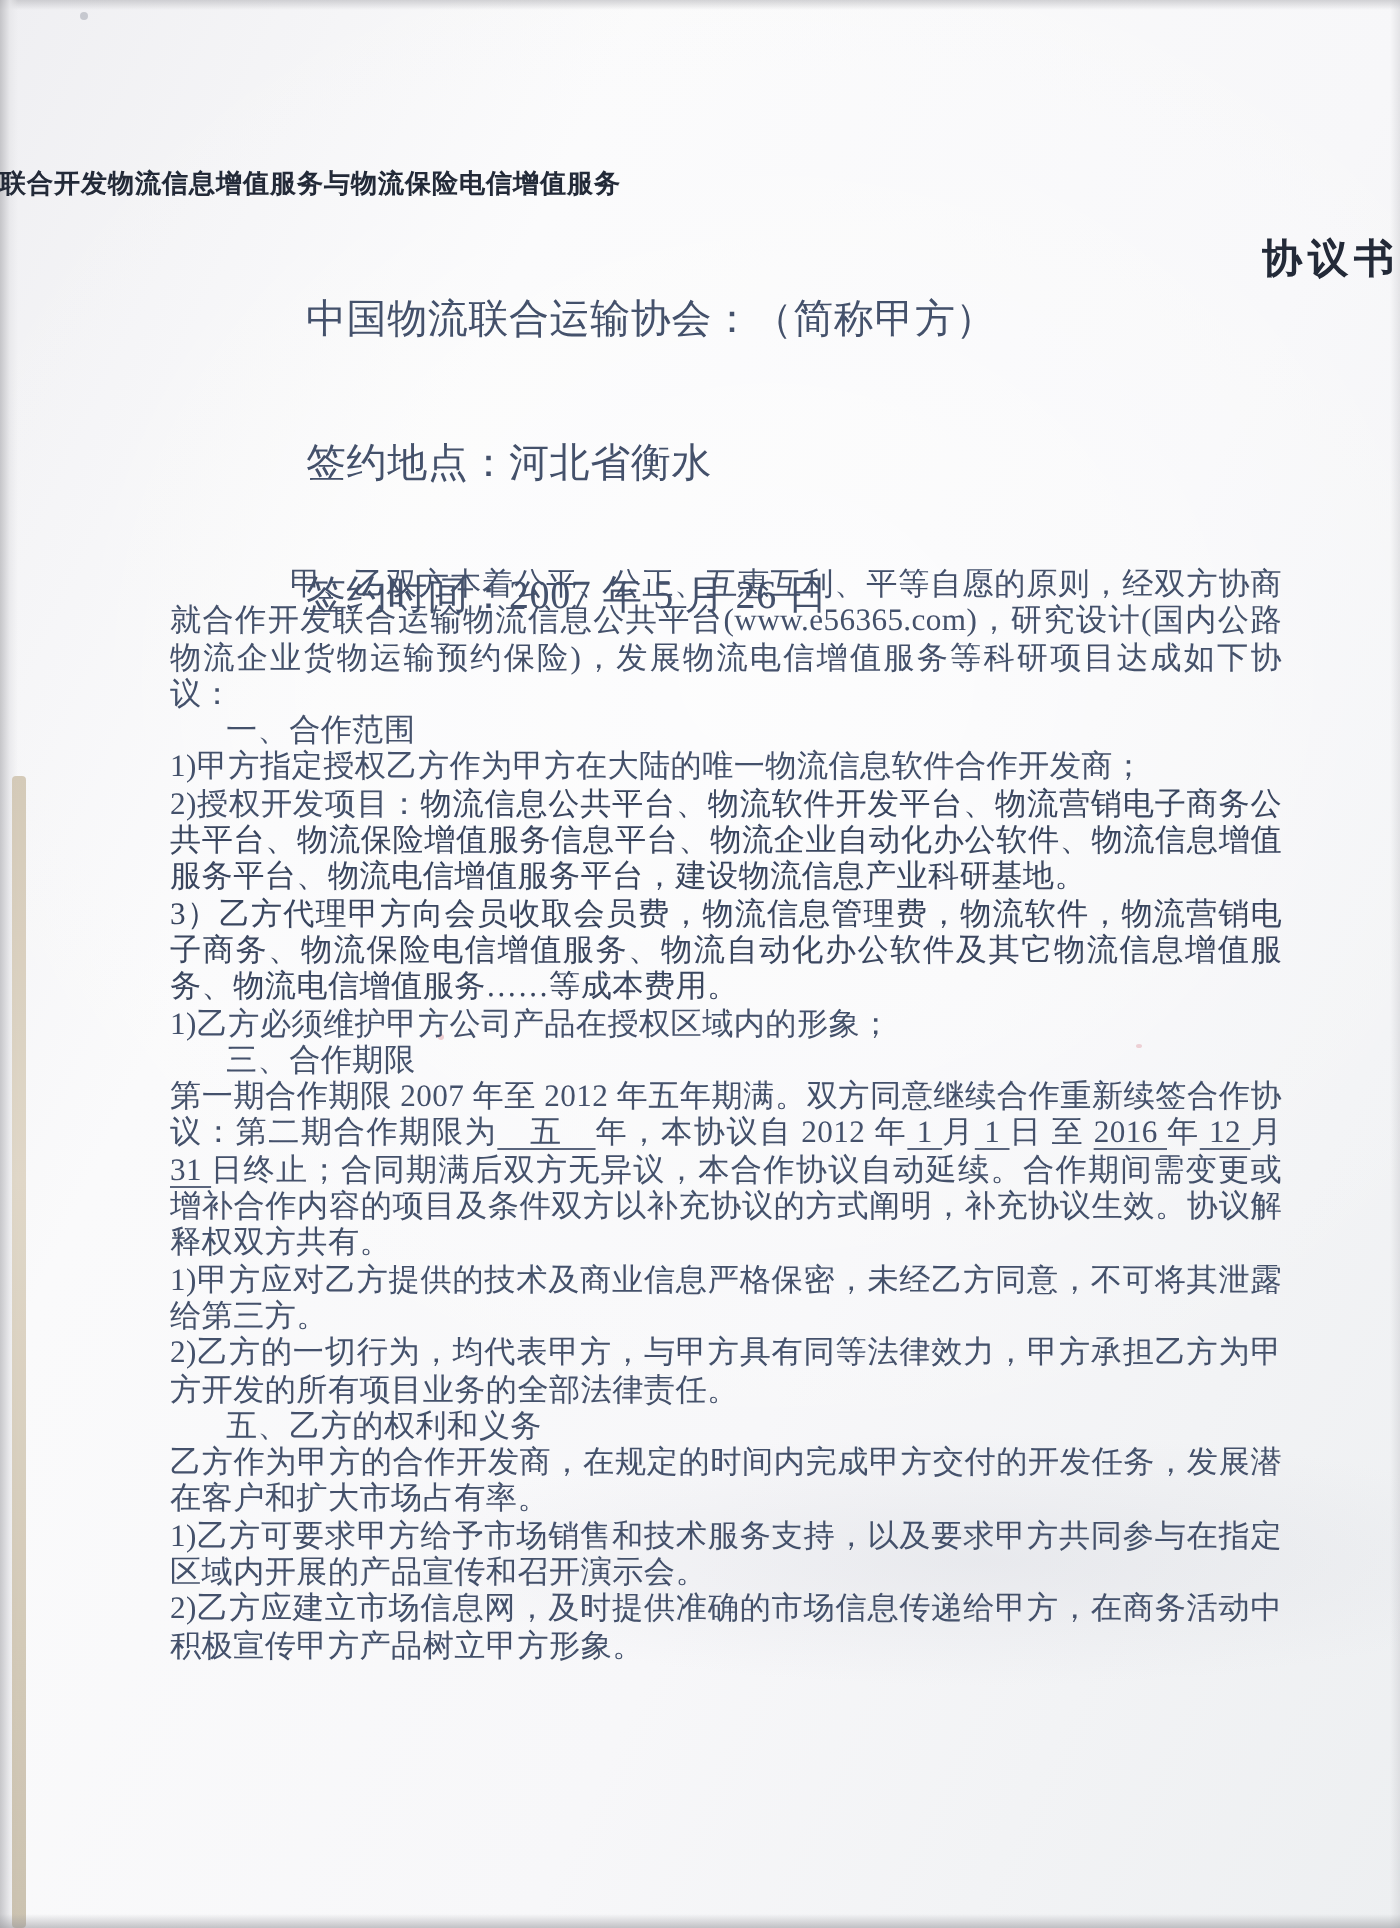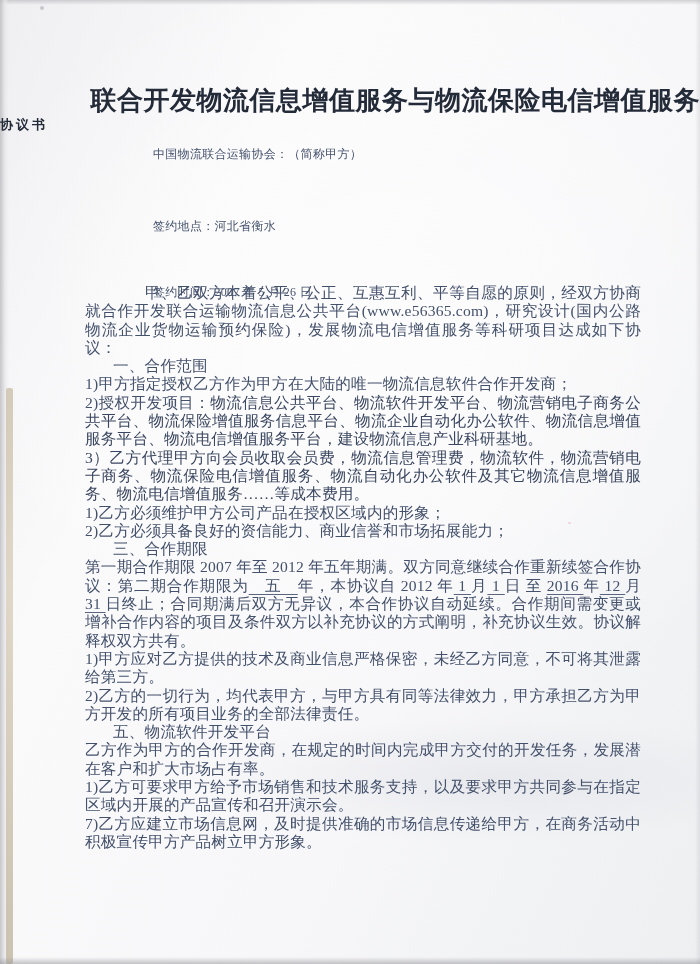--- a/index.html
+++ b/index.html
@@ -48,29 +48,29 @@
     position:absolute;left:0;top:690px;width:100%;height:180px;
     background:radial-gradient(ellipse 60% 50% at 70% 50%, rgba(210,212,220,.35), rgba(255,255,255,0) 70%);
   }
   .speck{position:absolute;border-radius:50%;}
   .speck.s1{left:219px;top:517px;width:3px;height:3px;background:rgba(214,120,130,.35);}
   .speck.s2{left:568px;top:522px;width:3px;height:2px;background:rgba(214,120,130,.30);}
   .speck.s3{left:40px;top:6px;width:4px;height:4px;background:rgba(120,125,140,.35);}
 
   
   .title1{
-    position:absolute;top:83px;left:0;width:100%;text-align:right;
-    font-size:26px;font-weight:bold;letter-spacing:.5px;color:var(--title-ink);
+    position:absolute;top:83px;left:0;width:100%;text-align:left;
+    font-size:13px;font-weight:bold;letter-spacing:.5px;color:var(--title-ink);
   }
   .title2{
-    position:absolute;top:116px;left:0;width:100%;text-align:left;
-    font-size:13px;font-weight:bold;letter-spacing:3px;color:var(--title-ink);
+    position:absolute;top:116px;left:0;width:100%;text-align:right;
+    font-size:20px;font-weight:bold;letter-spacing:3px;color:var(--title-ink);
   }
   .meta{
-    position:absolute;left:153px;font-size:12px;color:var(--ink);letter-spacing:.3px;white-space:nowrap;
+    position:absolute;left:153px;font-size:20px;color:var(--ink);letter-spacing:.3px;white-space:nowrap;
   }
   .party-a{top:146px;}
   .party-b{top:181px;}
   .sign-place{top:218px;}
   .sign-date{top:236px;margin-top:48px;}
 
   .contract-body{
     position:absolute;left:85px;top:284px;width:556px;
     font-size:15.6px;line-height:18.3px;color:var(--ink);
     text-align:justify;letter-spacing:.2px;
@@ -107,23 +107,22 @@
   <div class="meta sign-place">签约地点：河北省衡水</div>
   <div class="meta sign-date">签约时间：2007 年 5 月 26 日</div>
 
   <div class="contract-body">
       <div class="para p1"><span>甲、乙双方本着公平、公正、互惠互利、平等自愿的原则，经双方协商就合作开发联合运输物流信息公共平台(www.e56365.com)，研究设计(国内公路物流企业货物运输预约保险)，发展物流电信增值服务等科研项目达成如下协议：</span></div>
       <div class="para heading"><span>一、合作范围</span></div>
       <div class="para"><span>1)甲方指定授权乙方作为甲方在大陆的唯一物流信息软件合作开发商；</span></div>
       <div class="para"><span>2)授权开发项目：</span><span class="seg-b">物流信息公共平台、物流软件开发平台、物流营销电子商务公共平台、物流保险增值服务信息平台、物流企业自动化办公软件、物流信息增值服务平台、物流电信增值服务平台，建设物流信息产业科研基地。</span></div>
       <div class="para"><span class="seg-b">3）乙方代理甲方向会员收取会员费，物流信息管理费，物流软件，物流营销电子商务、物流保险电信增值服务、物流自动化办公软件及其它物流信息增值服务、物流电信增值服务……等成本费用。</span></div>
       <div class="para"><span>1)乙方必须维护甲方公司产品在授权区域内的形象；</span></div>
-      <div class="para"><span>2)乙方必须具备良好的资信能力、商业信誉和市场拓展能力；</span></div>
       <div class="para heading"><span>三、合作期限</span></div>
       <div class="para"><span>第一期合作期限 2007 年至 2012 年五年期满。双方同意继续合作重新续签合作协议：第二期合作期限为</span><span class="seg-u">　五　</span><span>年，本协议自 2012 年</span><span class="seg-u"> 1 </span><span>月</span><span class="seg-u"> 1 </span><span>日 至 </span><span class="seg-u"> 2016 </span><span>年</span><span class="seg-u"> 12 </span><span>月</span><span class="seg-u"> 31 </span><span>日终止；合同期满后双方无异议，本合作协议自动延续。合作期间需变更或增补合作内容的项目及条件双方以补充协议的方式阐明，补充协议生效。协议解释权双方共有。</span></div>
       <div class="para"><span>1)甲方应对乙方提供的技术及商业信息严格保密，未经乙方同意，不可将其泄露给第三方。</span></div>
       <div class="para"><span>2)乙方的一切行为，均代表甲方，与甲方具有同等法律效力，甲方承担乙方为甲方开发的所有项目业务的全部法律责任。</span></div>
-      <div class="para heading"><span>五、物流软件开发平台</span></div>
+      <div class="para heading"><span>五、乙方的权利和义务</span></div>
       <div class="para"><span>乙方作为甲方的合作开发商，在规定的时间内完成甲方交付的开发任务，发展潜在客户和扩大市场占有率。</span></div>
       <div class="para"><span>1)乙方可要求甲方给予市场销售和技术服务支持，以及要求甲方共同参与在指定区域内开展的产品宣传和召开演示会。</span></div>
-      <div class="para"><span>7)乙方应建立市场信息网，及时提供准确的市场信息传递给甲方，在商务活动中积极宣传甲方产品树立甲方形象。</span></div>
+      <div class="para"><span>2)乙方应建立市场信息网，及时提供准确的市场信息传递给甲方，在商务活动中积极宣传甲方产品树立甲方形象。</span></div>
     </div>
 </div>
 
 </body></html>

